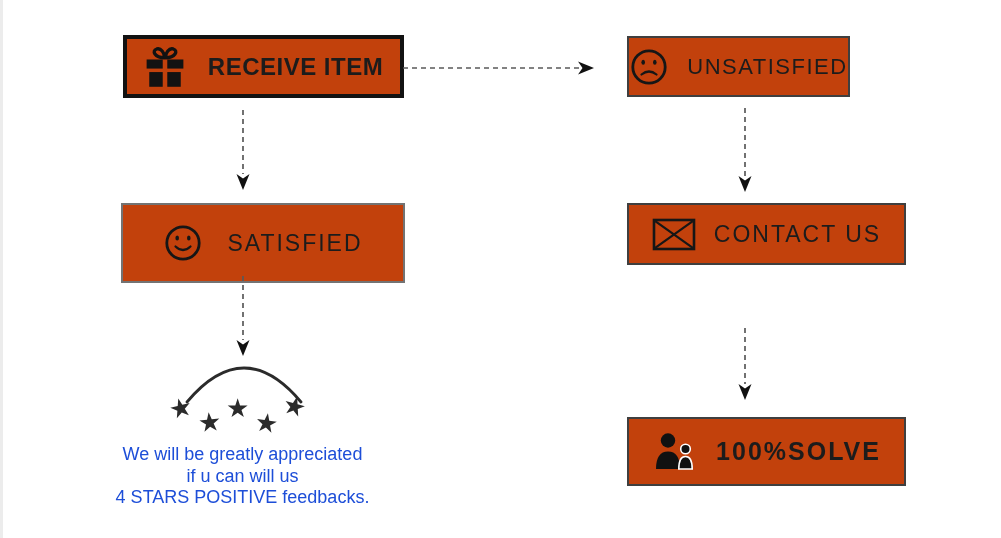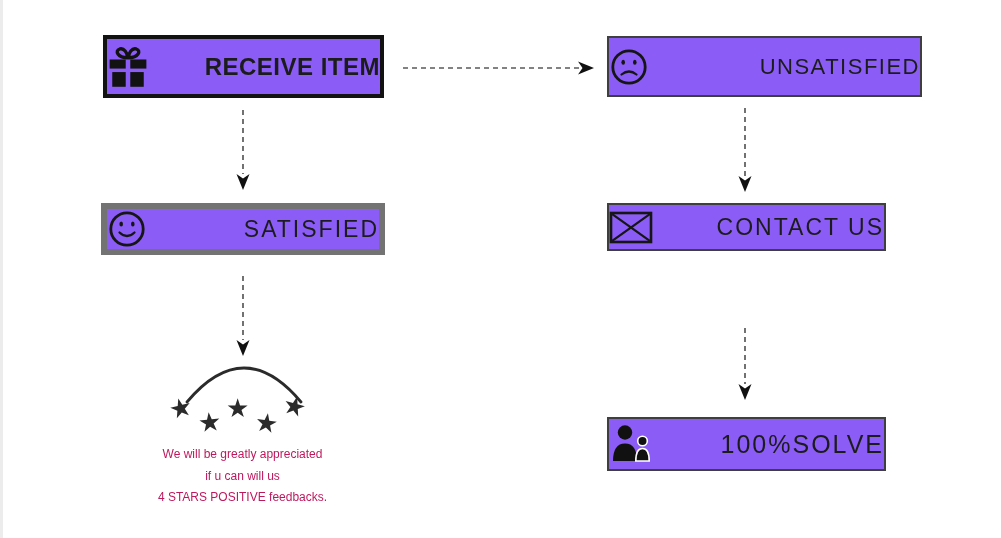--- a/index.html
+++ b/index.html
@@ -2,48 +2,48 @@
 <html><head>
 <meta charset="utf-8">
 <style>
   html,body{margin:0;padding:0;background:#ffffff;}
   #stage{
     position:relative;width:1001px;height:538px;background:#ffffff;overflow:hidden;
     font-family:"Liberation Sans","DejaVu Sans",sans-serif;color:#1c1c1c;
   }
   .edge-strip{position:absolute;left:0;top:0;width:3px;height:538px;background:#ececec;}
   .box{
-    position:absolute;box-sizing:border-box;background:#8b5cf6;
-    display:flex;align-items:center;justify-content:space-between;
+    position:absolute;box-sizing:border-box;background:#c2410c;
+    display:flex;align-items:center;justify-content:center;margin-left:20px;
   }
   .box .label{white-space:nowrap;}
   .box-receive{left:103px;top:35px;width:281px;height:63px;border:4px solid #121212;
     gap:22px;font-weight:bold;font-size:24px;letter-spacing:0.5px;}
-  .box-unsatisfied{left:607px;top:36px;width:315px;height:61px;border:2px solid #3f3f3f;
+  .box-unsatisfied{left:607px;top:36px;width:223px;height:61px;border:2px solid #3f3f3f;
     gap:18px;font-size:22px;letter-spacing:1.5px;}
-  .box-satisfied{left:101px;top:203px;width:284px;height:52px;border:6px solid #737373;
+  .box-satisfied{left:101px;top:203px;width:284px;height:80px;border:2px solid #737373;
     gap:24px;font-size:23px;letter-spacing:2px;}
-  .box-contact{left:607px;top:203px;width:279px;height:48px;border:2px solid #3f3f3f;
+  .box-contact{left:607px;top:203px;width:279px;height:62px;border:2px solid #3f3f3f;
     gap:18px;font-size:23px;letter-spacing:2px;}
-  .box-solve{left:607px;top:417px;width:279px;height:54px;border:2px solid #3f3f3f;
-    gap:16px;font-size:25px;letter-spacing:2px;}
+  .box-solve{left:607px;top:417px;width:279px;height:69px;border:2px solid #3f3f3f;
+    gap:16px;font-size:25px;letter-spacing:2px;font-weight:bold;}
   .arrow{position:absolute;}
   .quote{
     position:absolute;left:595px;top:276px;width:302px;text-align:center;
     font-size:15.5px;line-height:21px;color:#2b2b2b;
   }
   .qmark{font-weight:bold;font-size:20px;line-height:0;position:relative;top:3px;padding:0 4px;}
   .stars-group{position:absolute;left:165px;top:360px;width:160px;height:85px;}
   .star{
     position:absolute;font-size:26px;line-height:1;color:#2b2b2b;
     font-family:"DejaVu Sans",sans-serif;
   }
   .feedback-text{
     position:absolute;left:85px;top:444px;width:315px;text-align:center;
-    font-size:12px;line-height:21.5px;color:#be185d;
+    font-size:18px;line-height:21.5px;color:#1d4ed8;
   }
   svg{display:block;}
 </style>
 </head>
 <body>
 
 <div id="stage">
 
   <div class="edge-strip"></div>
 

